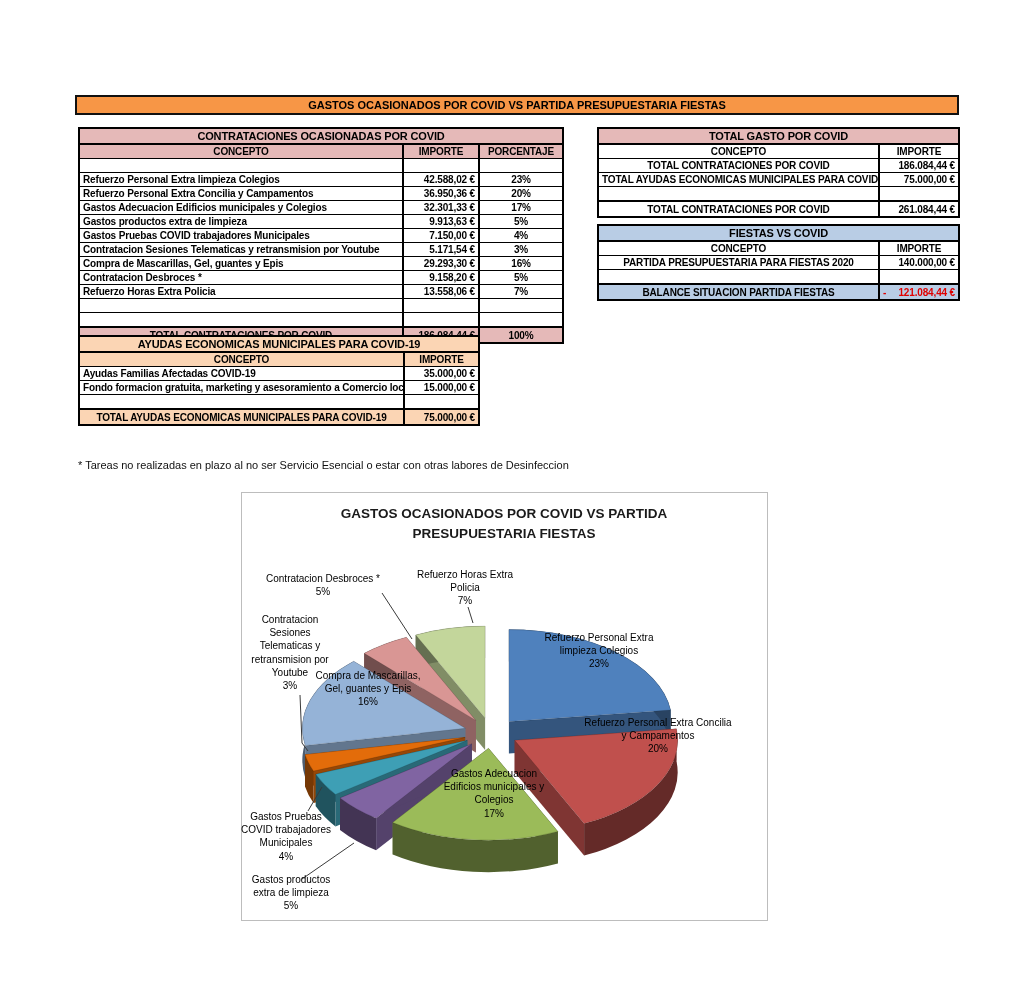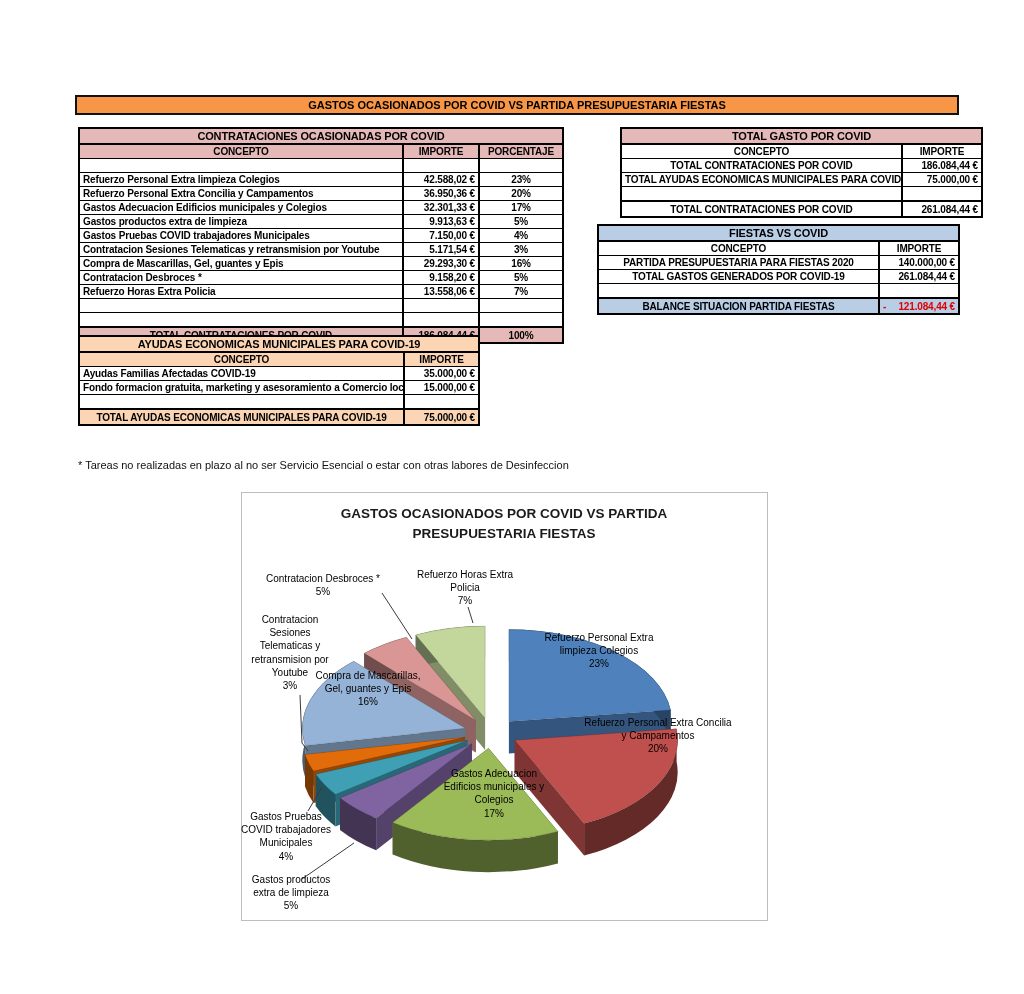--- a/index.html
+++ b/index.html
@@ -141,21 +141,21 @@
     </tbody>
   <tfoot>
     <tr class="t-total">
       <td class="rosebg ctr">TOTAL CONTRATACIONES POR COVID</td>
       <td class="rosebg num">186.084,44 €</td>
       <td class="rosebg ctr">100%</td>
     </tr>
   </tfoot>
 </table>
 
-<table class="tbl rtable" style="left:620px;top:127px;width:361px;border-radius:14px;">
+<table class="tbl rtable" style="left:597px;top:127px;width:361px;border-radius:14px;">
   <colgroup>
       <col style="width:281px">
       <col style="width:80px">
     </colgroup>
   <thead>
     <tr class="t-title">
         <td colspan="2" class="rosebg">TOTAL GASTO POR COVID</td>
       </tr>
     <tr class="t-cols">
       <td>CONCEPTO</td>
@@ -195,24 +195,20 @@
       </tr>
     <tr class="t-cols">
       <td>CONCEPTO</td>
       <td>IMPORTE</td>
     </tr>
   </thead>
   <tbody>
       <tr>
         <td>PARTIDA PRESUPUESTARIA PARA FIESTAS 2020</td>
         <td>140.000,00 €</td>
-      </tr>
-      <tr>
-        <td>TOTAL GASTOS GENERADOS POR COVID-19</td>
-        <td>261.084,44 €</td>
       </tr>
       <tr>
         <td>&nbsp;</td>
         <td>&nbsp;</td>
       </tr>
     </tbody>
   <tfoot>
     <tr class="t-total">
       <td class="bluebg ctr">BALANCE SITUACION PARTIDA FIESTAS</td>
       <td class="bluebg num">

